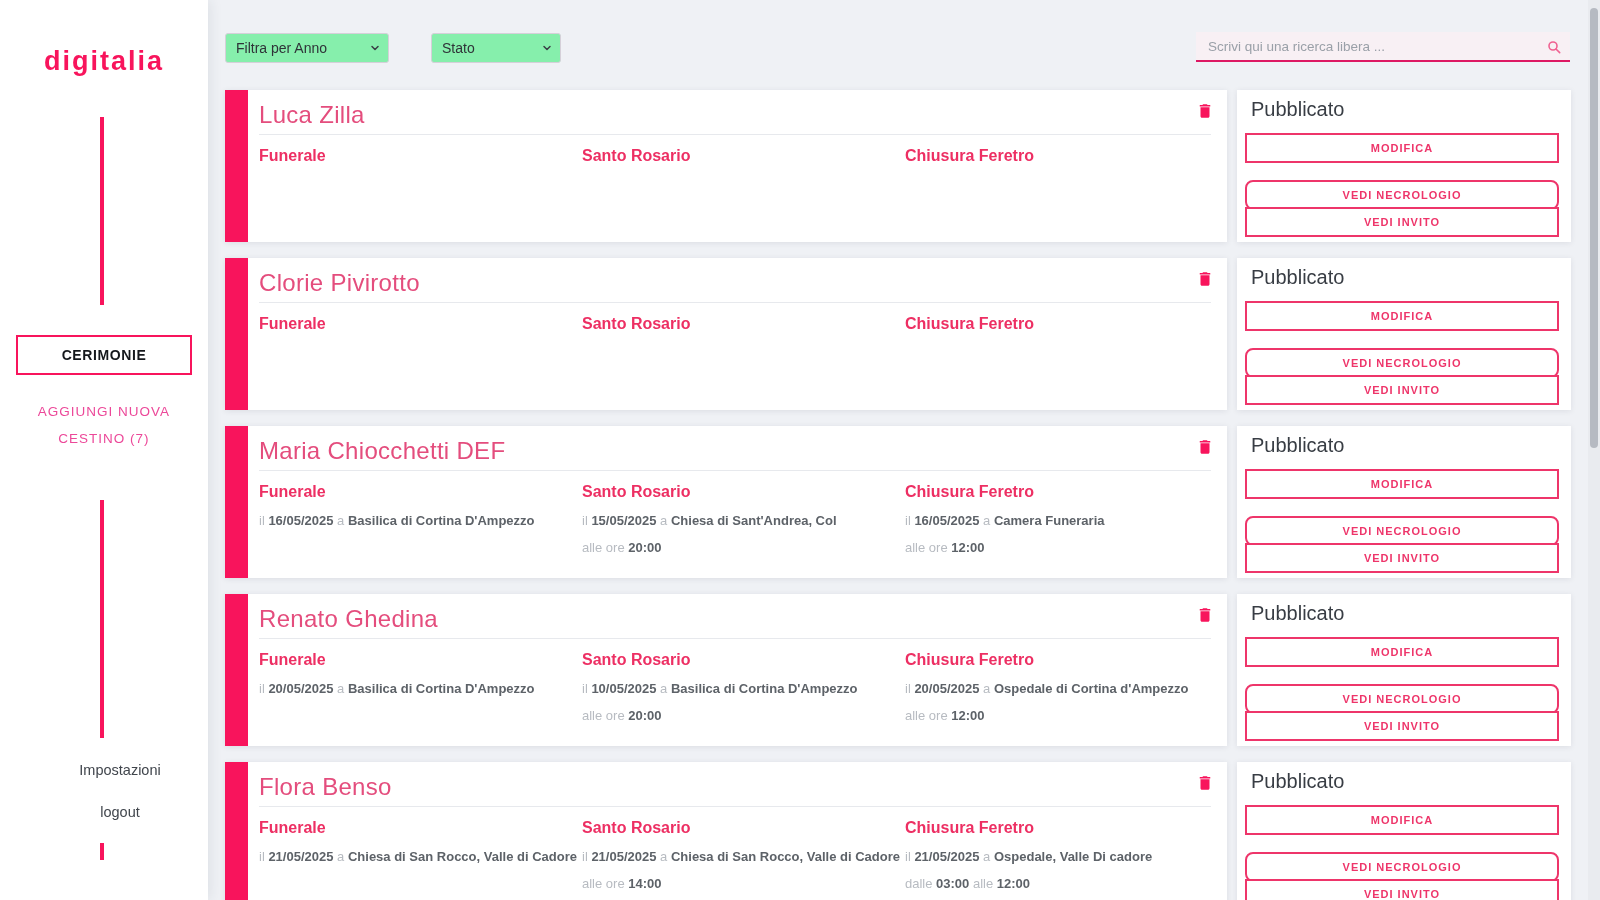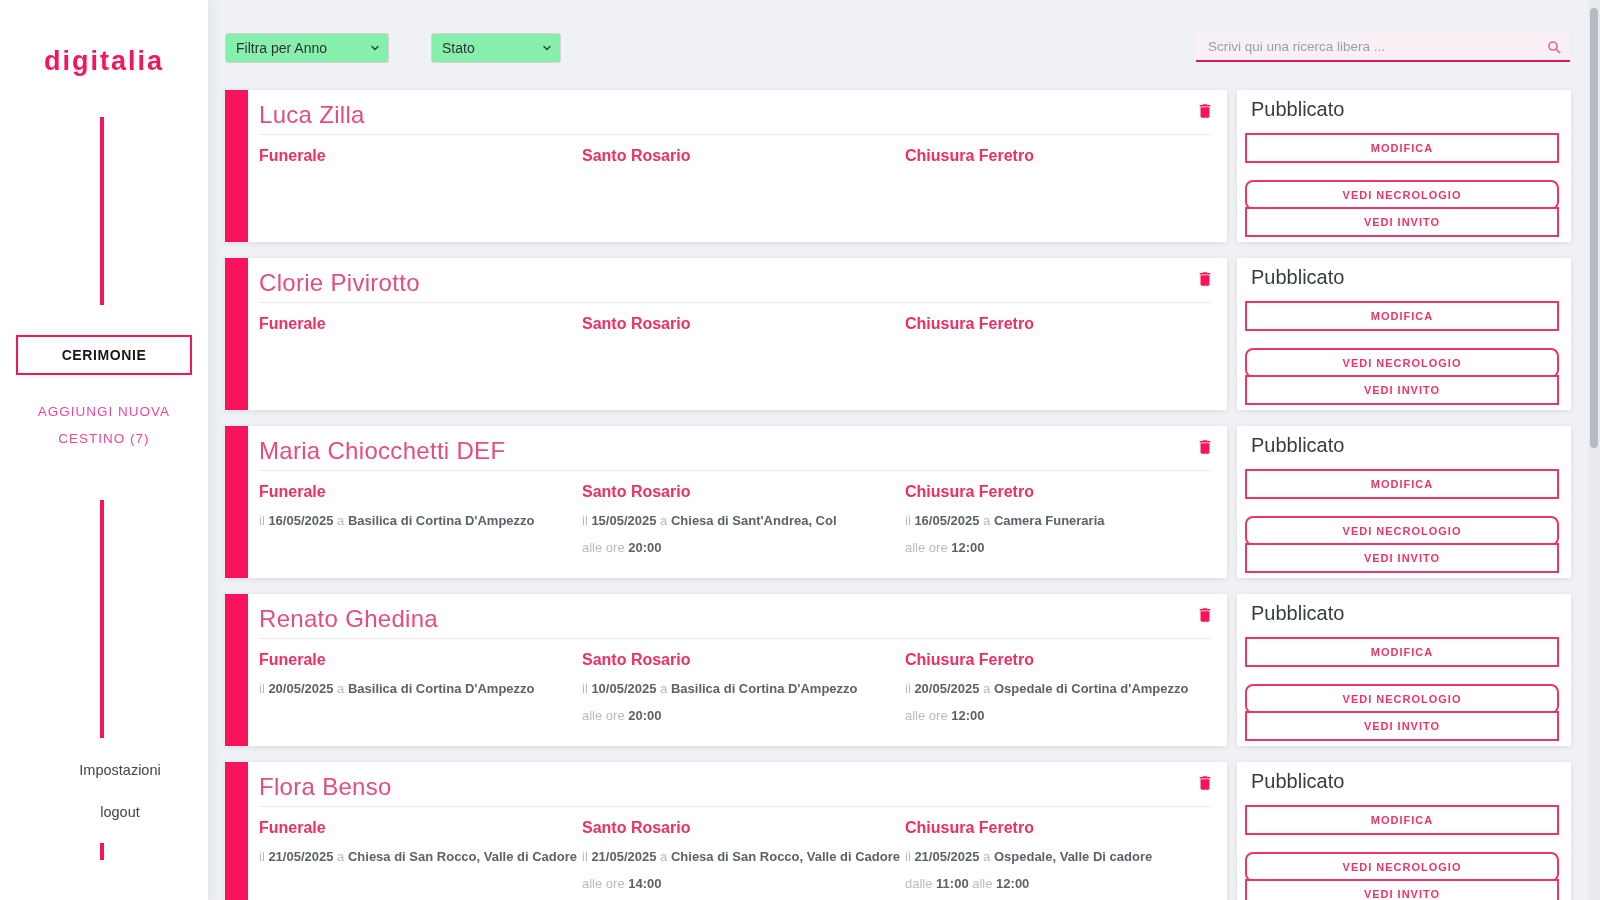--- a/index.html
+++ b/index.html
@@ -237,21 +237,21 @@
               <div class="ev-line"><span class="m">il </span><span class="s">21/05/2025</span><span class="m"> a </span><span class="s">Chiesa di San Rocco, Valle di Cadore</span></div>
             </div>
             <div class="col">
               <div class="ev-title">Santo Rosario</div>
               <div class="ev-line"><span class="m">il </span><span class="s">21/05/2025</span><span class="m"> a </span><span class="s">Chiesa di San Rocco, Valle di Cadore</span></div>
               <div class="ev-line"><span class="m">alle ore </span><span class="s">14:00</span></div>
             </div>
             <div class="col">
               <div class="ev-title">Chiusura Feretro</div>
               <div class="ev-line"><span class="m">il </span><span class="s">21/05/2025</span><span class="m"> a </span><span class="s">Ospedale, Valle Di cadore</span></div>
-              <div class="ev-line"><span class="m">dalle </span><span class="s">11:00</span><span class="m"> alle </span><span class="s">12:00</span></div>
+              <div class="ev-line"><span class="m">dalle </span><span class="s">03:00</span><span class="m"> alle </span><span class="s">12:00</span></div>
             </div>
           </div>
     </div>
     <div class="card-panel">
       <div class="status">Pubblicato</div>
     <button class="btn b0">MODIFICA</button>
           <button class="btn b1">VEDI NECROLOGIO</button>
           <button class="btn b2">VEDI INVITO</button>
         </div>
   </div>

